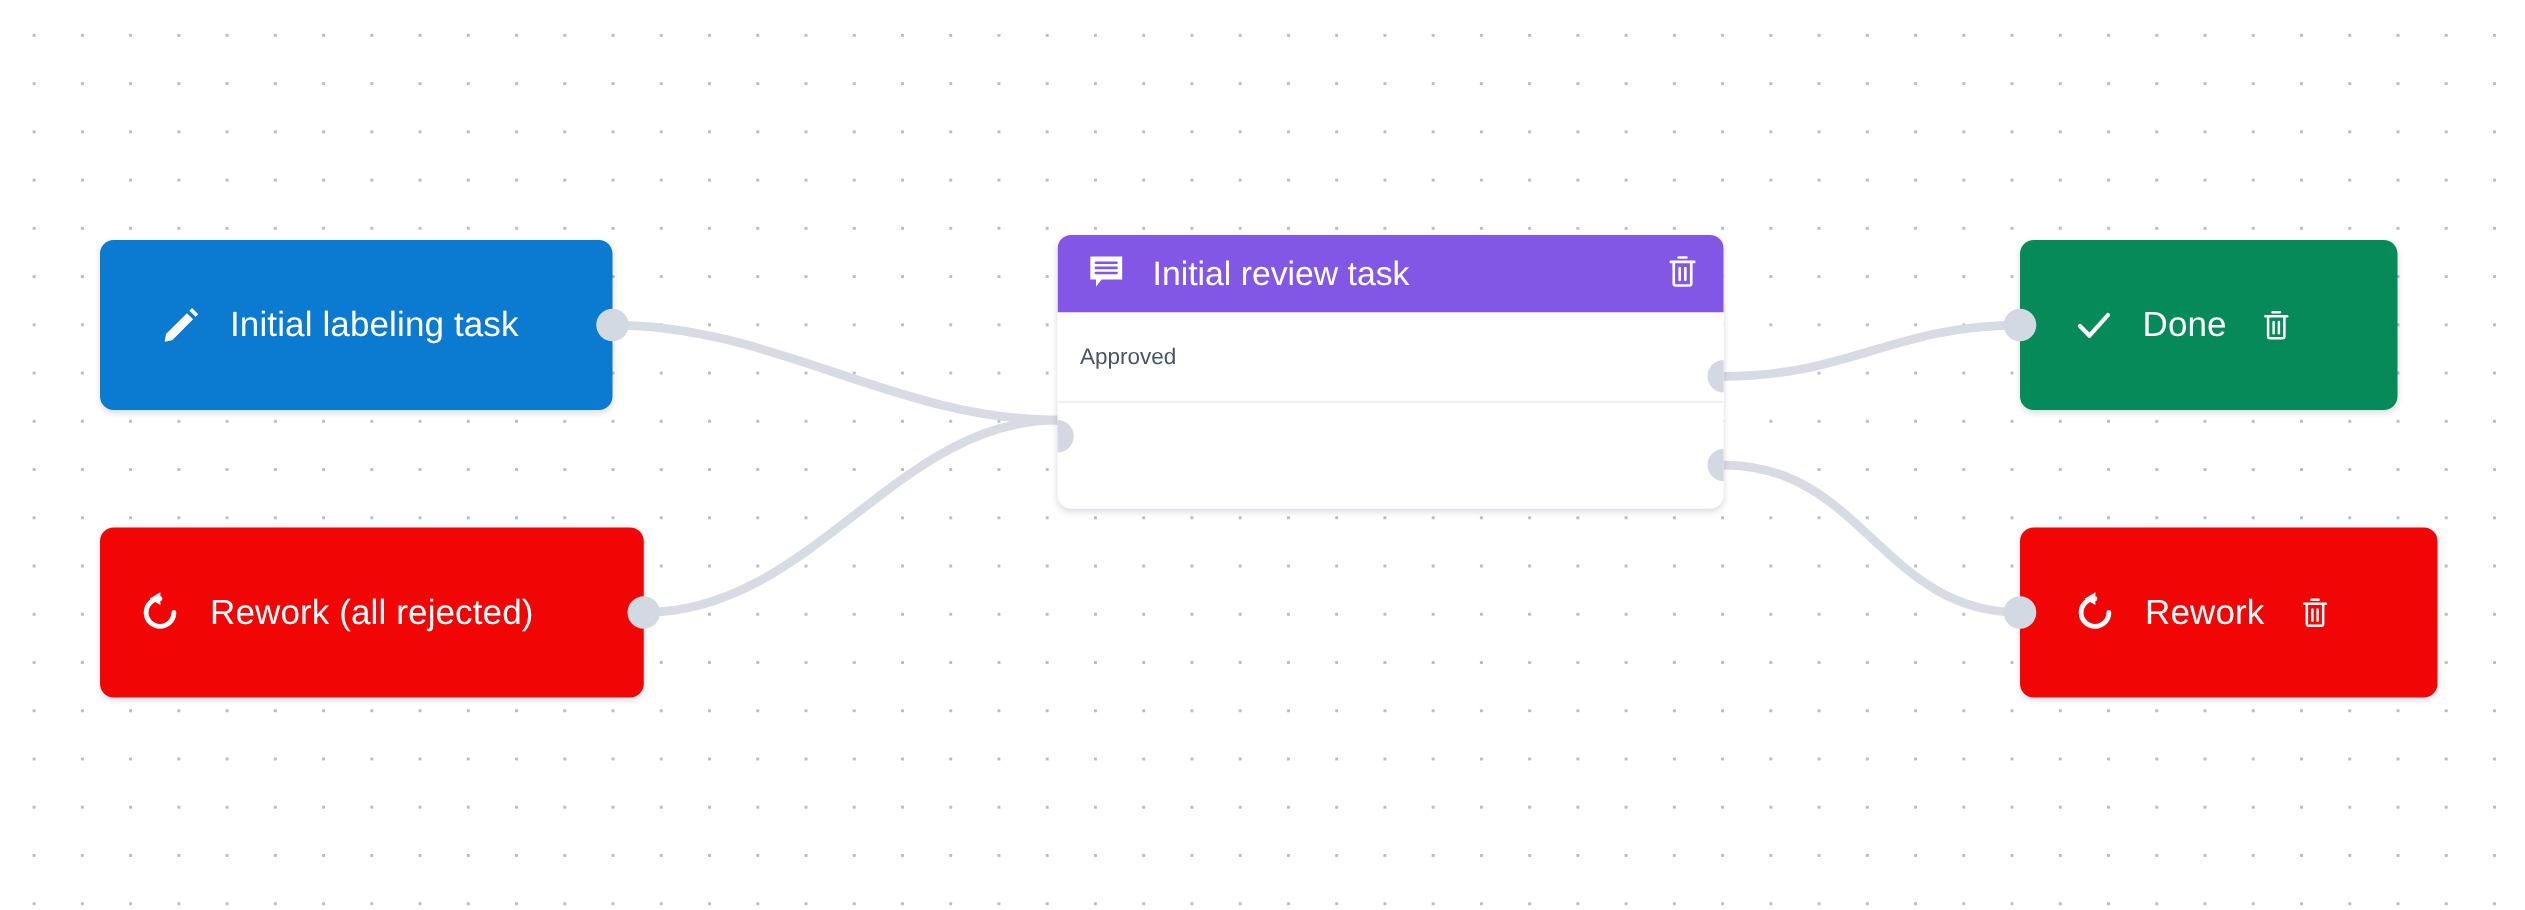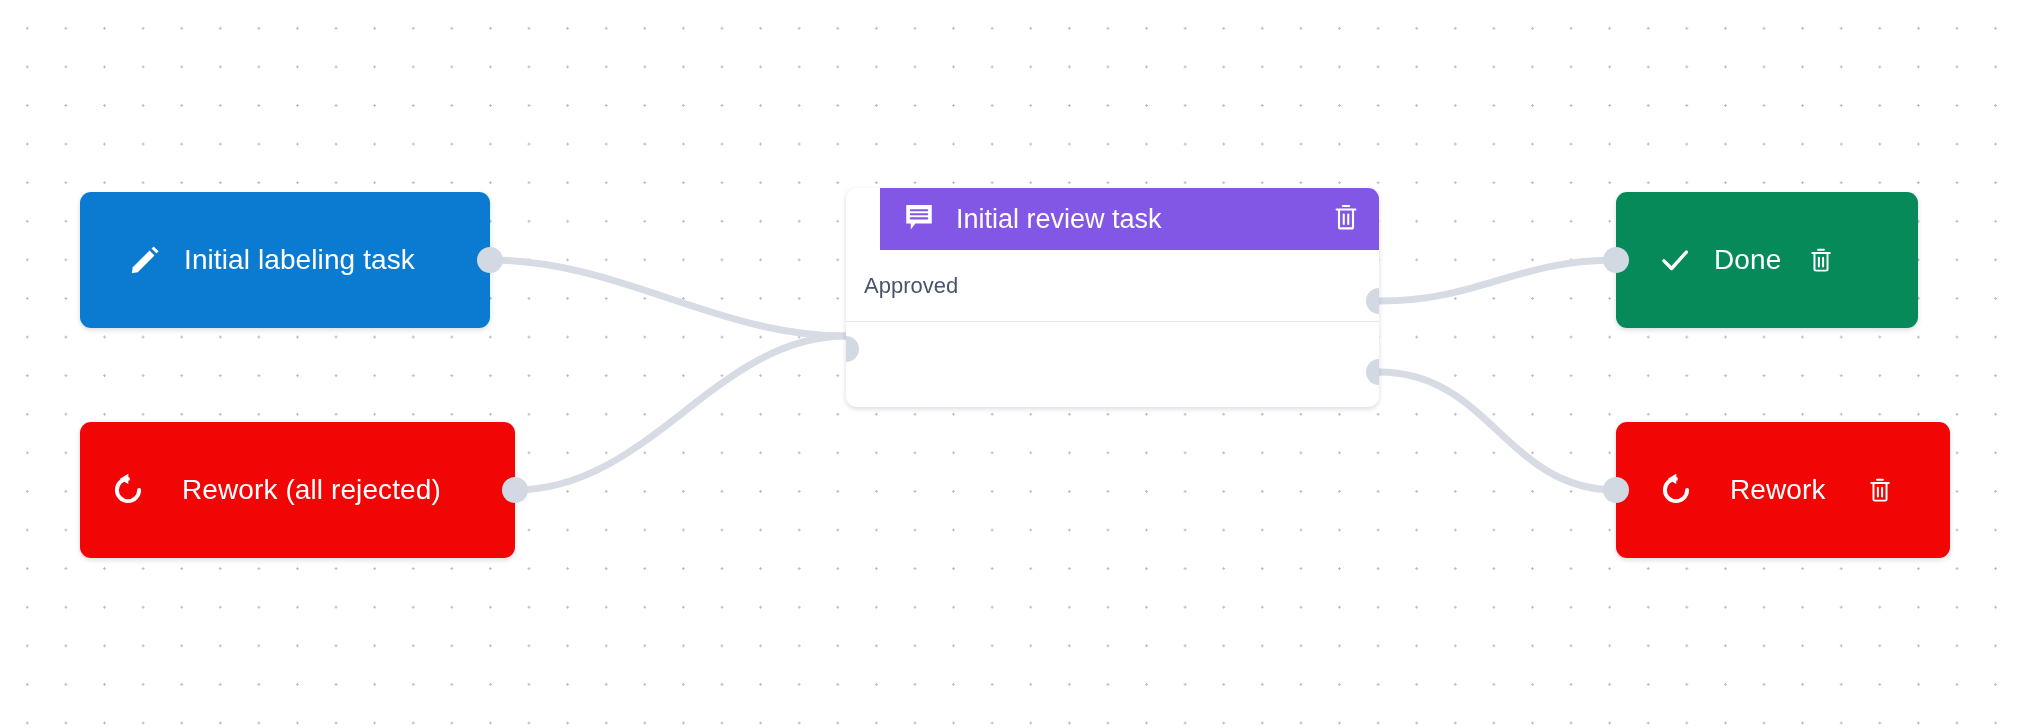--- a/index.html
+++ b/index.html
@@ -70,71 +70,69 @@
     padding-left: 48px;
   }
   #node-initial-labeling .node-label { margin-left: 22px; }
 
   #node-rework-all {
     left: 80px; top: 422px;
     width: 435px; height: 136px;
     background: #f20505;
     padding-left: 30px;
   }
-  #node-rework-all .node-label { margin-left: 36px; }
+  #node-rework-all .node-label { margin-left: 22px; }
 
   #node-done {
     left: 1616px; top: 192px;
     width: 302px; height: 136px;
     background: #068a5a;
     padding-left: 42px;
   }
   #node-done .node-label { margin-left: 22px; }
   #node-done .node-trash { margin-left: 26px; }
 
   #node-rework {
     left: 1616px; top: 422px;
     width: 334px; height: 136px;
     background: #f20505;
     padding-left: 42px;
-    gap: 14px;
   }
   #node-rework .node-label { margin-left: 22px; }
   #node-rework .node-trash { margin-left: 26px; }
 
   
   #node-initial-review {
     left: 846px; top: 188px;
     width: 533px; height: 219px;
     background: #ffffff;
     overflow: hidden;
   }
   .review-header {
     display: flex;
     align-items: center;
     height: 62px;
     background: #8257e5;
     padding: 0 18px 0 22px;
     color: #ffffff;
-    margin-left: 34px;
   }
   .review-header .review-title {
     font-size: 27px;
     color: #ffffff;
     margin-left: 20px;
     white-space: nowrap;
     flex: 1 1 auto;
   }
   .review-body { background: #ffffff; }
   .review-row {
     height: 71px;
     display: flex;
     align-items: center;
     padding-left: 18px;
-    font-size: 22px;
+    font-size: 18px;
     color: #47546a;
   }
   .review-sep {
     height: 1px;
     background: #e6e9ef;
     margin: 0;
   }
 
   
   .port {

